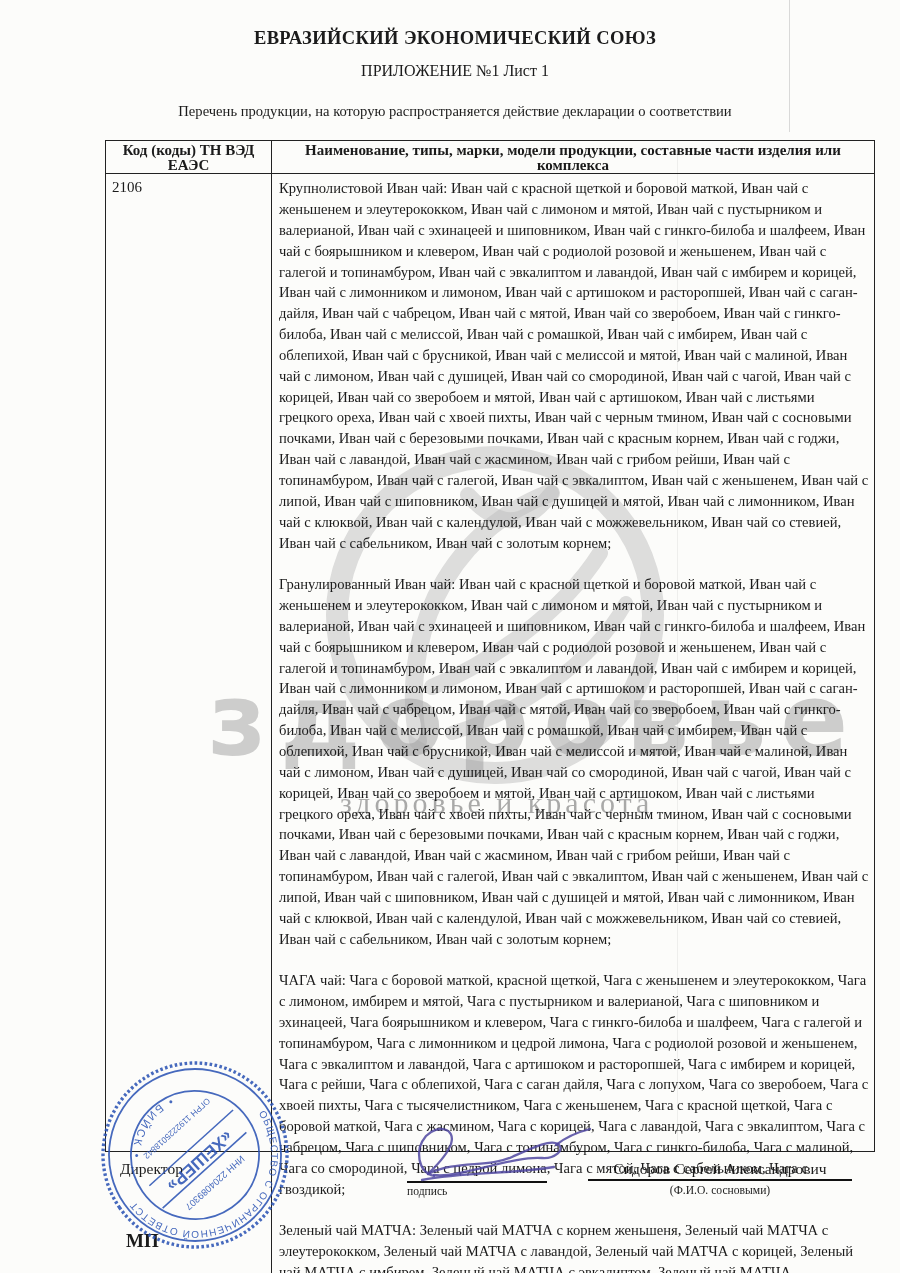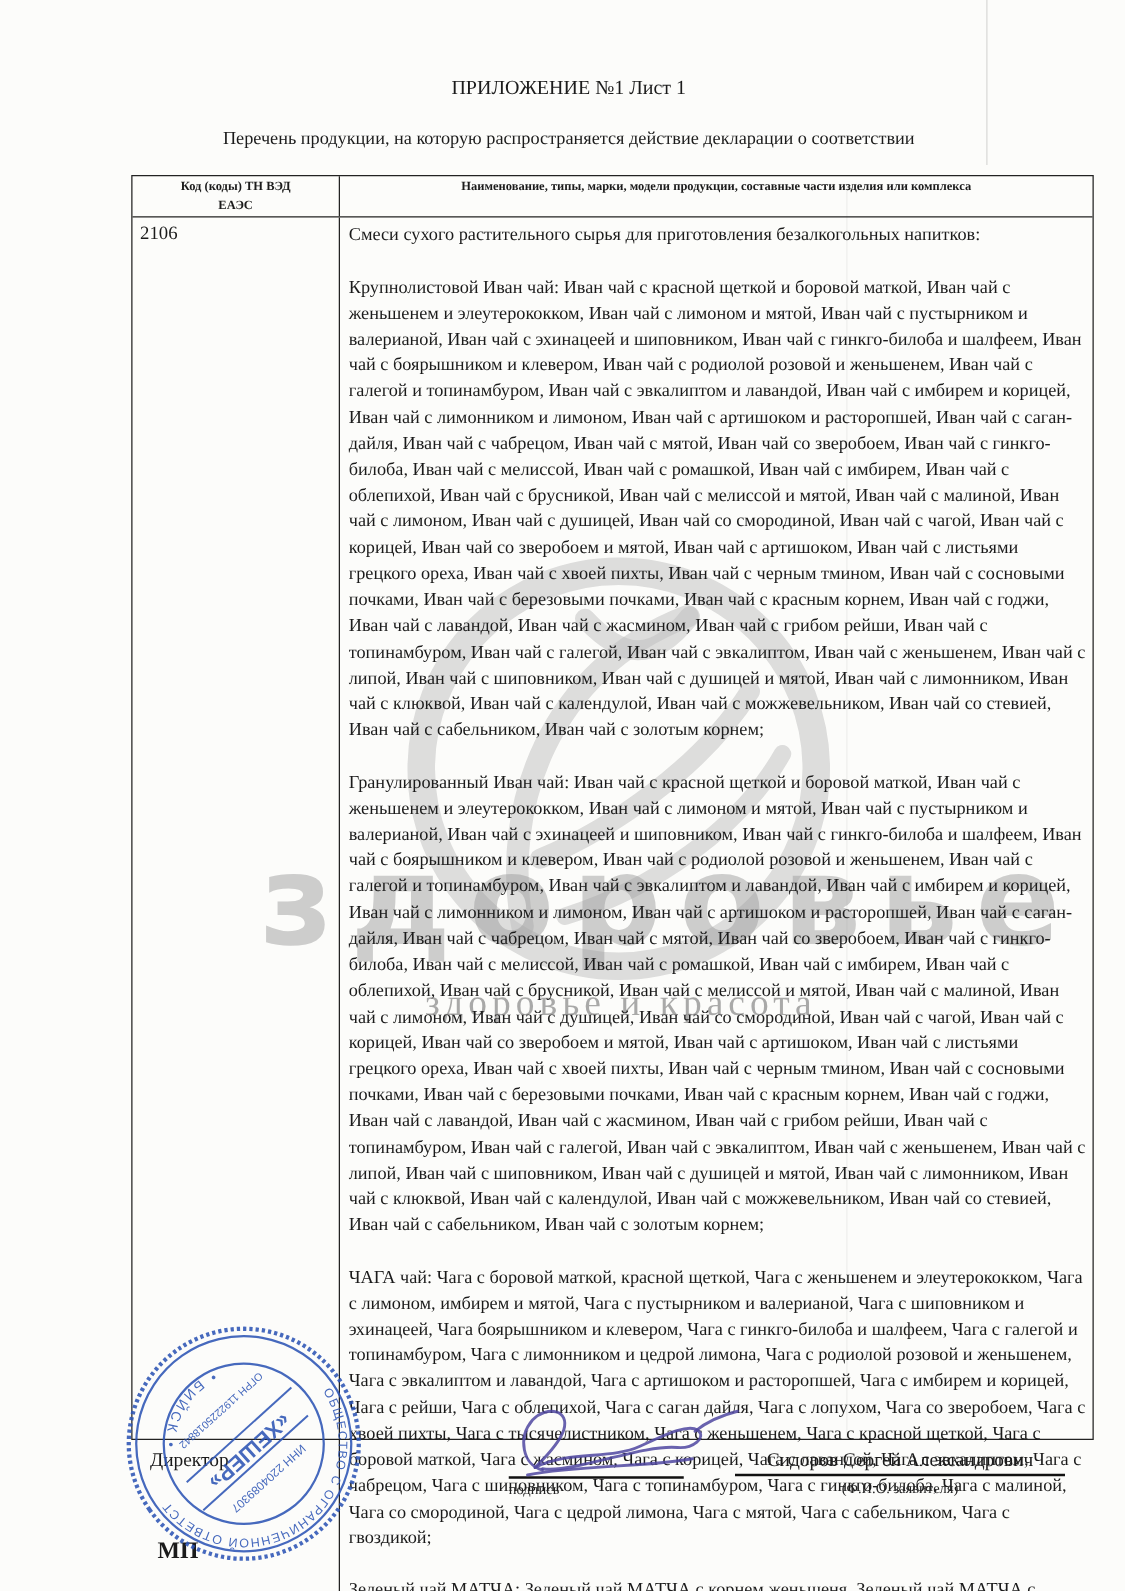--- a/index.html
+++ b/index.html
@@ -40,21 +40,21 @@
   
   .tbl{
     position:absolute;z-index:2;
     left:105px;top:140px;width:770px;height:1012px;
     border:1.6px solid #222;
     box-sizing:border-box;
     display:flex;flex-direction:column;
   }
   .tbl-head{
     display:flex;border-bottom:1.6px solid #222;
-    font-weight:bold;font-size:10px;line-height:14.6px;
+    font-weight:bold;font-size:15px;line-height:14.6px;
     text-align:center;
   }
   .tbl-body{display:flex;flex:1;}
   .c1{width:166px;border-right:1.4px solid #222;box-sizing:border-box;flex:none;}
   .c2{flex:1;box-sizing:border-box;}
   .tbl-head .c1{padding:2px 4px 1px;}
   .tbl-head .c2{padding:2px 10px 1px;}
   .tbl-body .c1{padding:5px 6px;font-size:15px;}
   .tbl-body .c2{padding:4px 5px 0 7px;font-size:14.6px;line-height:20.85px;text-align:left;}
   .tbl-body .c2 p{margin:0 0 0 0;}
@@ -87,35 +87,35 @@
       <path d="M118,306 C100,210 140,100 250,58" stroke-width="18"></path>
       <path d="M132,252 C190,228 262,178 300,118" stroke-width="16"></path>
       <path d="M152,298 C222,276 292,228 326,168" stroke-width="14"></path>
       <path d="M168,60 C198,92 222,96 252,58" stroke-width="16"></path>
     </g>
   </svg>
 
   <div class="wm wm-brand">здоровье</div>
   <div class="wm wm-tag">здоровье и красота</div>
 
+  <div class="hdr hdr-union">ЕВРАЗИЙСКИЙ ЭКОНОМИЧЕСКИЙ СОЮЗ</div>
   <div class="hdr hdr-annex">ПРИЛОЖЕНИЕ №1 Лист 1</div>
   <div class="hdr hdr-sub">Перечень продукции, на которую распространяется действие декларации о соответствии</div>
 
   <section class="tbl">
     <div class="tbl-head">
       <div class="c1">
         <span>Код (коды) ТН ВЭД</span><br>
         <span>ЕАЭС</span>
       </div>
       <div class="c2">Наименование, типы, марки, модели продукции, составные части изделия или комплекса</div>
     </div>
     <div class="tbl-body">
       <div class="c1">2106</div>
       <div class="c2">
-        <p>Смеси сухого растительного сырья для приготовления безалкогольных напитков:</p>
         <p>Крупнолистовой Иван чай: Иван чай с красной щеткой и боровой маткой, Иван чай с женьшенем и элеутерококком, Иван чай с лимоном и мятой, Иван чай с пустырником и валерианой, Иван чай с эхинацеей и шиповником, Иван чай с гинкго-билоба и шалфеем, Иван чай с боярышником и клевером, Иван чай с родиолой розовой и женьшенем, Иван чай с галегой и топинамбуром, Иван чай с эвкалиптом и лавандой, Иван чай с имбирем и корицей, Иван чай с лимонником и лимоном, Иван чай с артишоком и расторопшей, Иван чай с саган-дайля, Иван чай с чабрецом, Иван чай с мятой, Иван чай со зверобоем, Иван чай с гинкго-билоба, Иван чай с мелиссой, Иван чай с ромашкой, Иван чай с имбирем, Иван чай с облепихой, Иван чай с брусникой, Иван чай с мелиссой и мятой, Иван чай с малиной, Иван чай с лимоном, Иван чай с душицей, Иван чай со смородиной, Иван чай с чагой, Иван чай с корицей, Иван чай со зверобоем и мятой, Иван чай с артишоком, Иван чай с листьями грецкого ореха, Иван чай с хвоей пихты, Иван чай с черным тмином, Иван чай с сосновыми почками, Иван чай с березовыми почками, Иван чай с красным корнем, Иван чай с годжи, Иван чай с лавандой, Иван чай с жасмином, Иван чай с грибом рейши, Иван чай с топинамбуром, Иван чай с галегой, Иван чай с эвкалиптом, Иван чай с женьшенем, Иван чай с липой, Иван чай с шиповником, Иван чай с душицей и мятой, Иван чай с лимонником, Иван чай с клюквой, Иван чай с календулой, Иван чай с можжевельником, Иван чай со стевией, Иван чай с сабельником, Иван чай с золотым корнем;</p>
         <p>Гранулированный Иван чай: Иван чай с красной щеткой и боровой маткой, Иван чай с женьшенем и элеутерококком, Иван чай с лимоном и мятой, Иван чай с пустырником и валерианой, Иван чай с эхинацеей и шиповником, Иван чай с гинкго-билоба и шалфеем, Иван чай с боярышником и клевером, Иван чай с родиолой розовой и женьшенем, Иван чай с галегой и топинамбуром, Иван чай с эвкалиптом и лавандой, Иван чай с имбирем и корицей, Иван чай с лимонником и лимоном, Иван чай с артишоком и расторопшей, Иван чай с саган-дайля, Иван чай с чабрецом, Иван чай с мятой, Иван чай со зверобоем, Иван чай с гинкго-билоба, Иван чай с мелиссой, Иван чай с ромашкой, Иван чай с имбирем, Иван чай с облепихой, Иван чай с брусникой, Иван чай с мелиссой и мятой, Иван чай с малиной, Иван чай с лимоном, Иван чай с душицей, Иван чай со смородиной, Иван чай с чагой, Иван чай с корицей, Иван чай со зверобоем и мятой, Иван чай с артишоком, Иван чай с листьями грецкого ореха, Иван чай с хвоей пихты, Иван чай с черным тмином, Иван чай с сосновыми почками, Иван чай с березовыми почками, Иван чай с красным корнем, Иван чай с годжи, Иван чай с лавандой, Иван чай с жасмином, Иван чай с грибом рейши, Иван чай с топинамбуром, Иван чай с галегой, Иван чай с эвкалиптом, Иван чай с женьшенем, Иван чай с липой, Иван чай с шиповником, Иван чай с душицей и мятой, Иван чай с лимонником, Иван чай с клюквой, Иван чай с календулой, Иван чай с можжевельником, Иван чай со стевией, Иван чай с сабельником, Иван чай с золотым корнем;</p>
         <p>ЧАГА чай: Чага с боровой маткой, красной щеткой, Чага с женьшенем и элеутерококком, Чага с лимоном, имбирем и мятой, Чага с пустырником и валерианой, Чага с шиповником и эхинацеей, Чага боярышником и клевером, Чага с гинкго-билоба и шалфеем, Чага с галегой и топинамбуром, Чага с лимонником и цедрой лимона, Чага с родиолой розовой и женьшенем, Чага с эвкалиптом и лавандой, Чага с артишоком и расторопшей, Чага с имбирем и корицей, Чага с рейши, Чага с облепихой, Чага с саган дайля, Чага с лопухом, Чага со зверобоем, Чага с хвоей пихты, Чага с тысячелистником, Чага с женьшенем, Чага с красной щеткой, Чага с боровой маткой, Чага с жасмином, Чага с корицей, Чага с лавандой, Чага с эвкалиптом, Чага с чабрецом, Чага с шиповником, Чага с топинамбуром, Чага с гинкго-билоба, Чага с малиной, Чага со смородиной, Чага с цедрой лимона, Чага с мятой, Чага с сабельником, Чага с гвоздикой;</p>
         <p>Зеленый чай МАТЧА: Зеленый чай МАТЧА с корнем женьшеня, Зеленый чай МАТЧА с элеутерококком, Зеленый чай МАТЧА с лавандой, Зеленый чай МАТЧА с корицей, Зеленый чай МАТЧА с имбирем, Зеленый чай МАТЧА с эвкалиптом, Зеленый чай МАТЧА</p>
       </div>
     </div>
   </section>
 
   <div class="ft ft-director">Директор</div>
 
@@ -126,21 +126,21 @@
       <path d="M152,23 C162,15 174,10 186,7"></path>
       <path d="M18,58 C60,50 110,52 150,45"></path>
     </g>
   </svg>
 
   <div class="rule rule-sign"></div>
   <div class="cap cap-sign">подпись</div>
 
   <div class="ft ft-name">Сидоров Сергей Александрович</div>
   <div class="rule rule-name"></div>
-  <div class="cap cap-name">(Ф.И.О. заявителя)</div>
+  <div class="cap cap-name">(Ф.И.О. сосновыми)</div>
 
   <div class="ft ft-mp">МП</div>
 
   <svg class="stamp-svg" width="206" height="206" viewBox="0 0 206 206">
     <defs>
       <path id="rimTop" d="M103,103 m-76,0 a76,76 0 1 1 152,0"></path>
       <path id="rimBot" d="M103,103 m-62,0 a62,62 0 1 0 124,0"></path>
     </defs>
     <g transform="rotate(145 103 103)" fill="none" stroke="#2d55b5">
       <circle cx="103" cy="103" r="92" stroke-width="3.4" stroke-dasharray="2.6 2.4"></circle>

